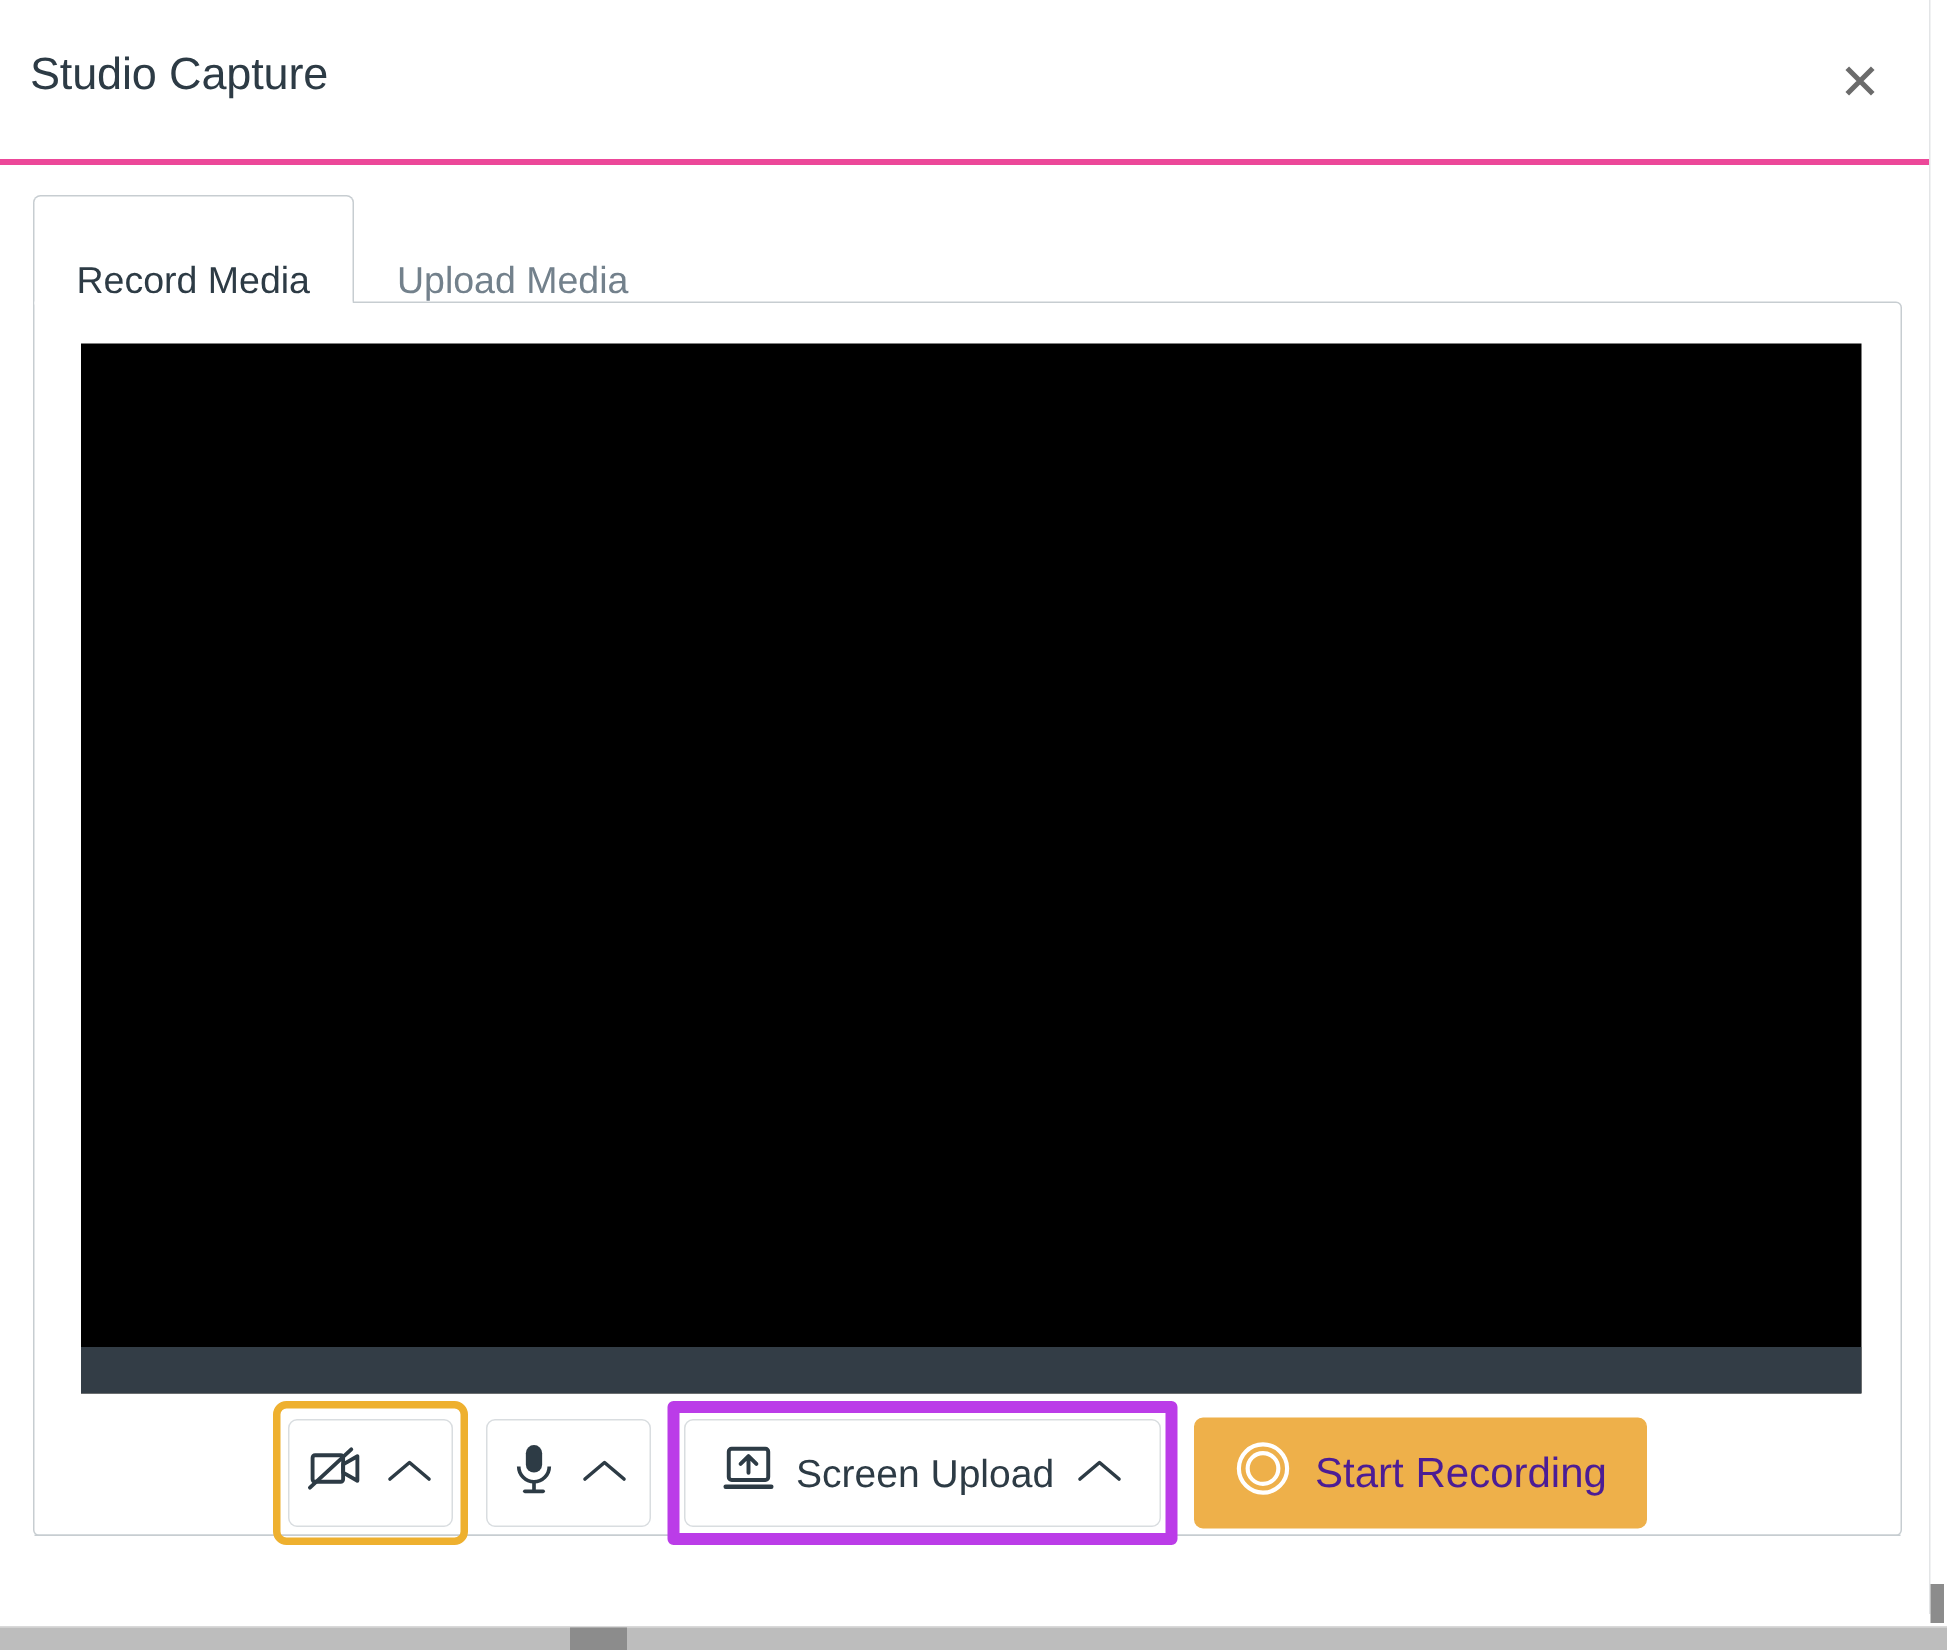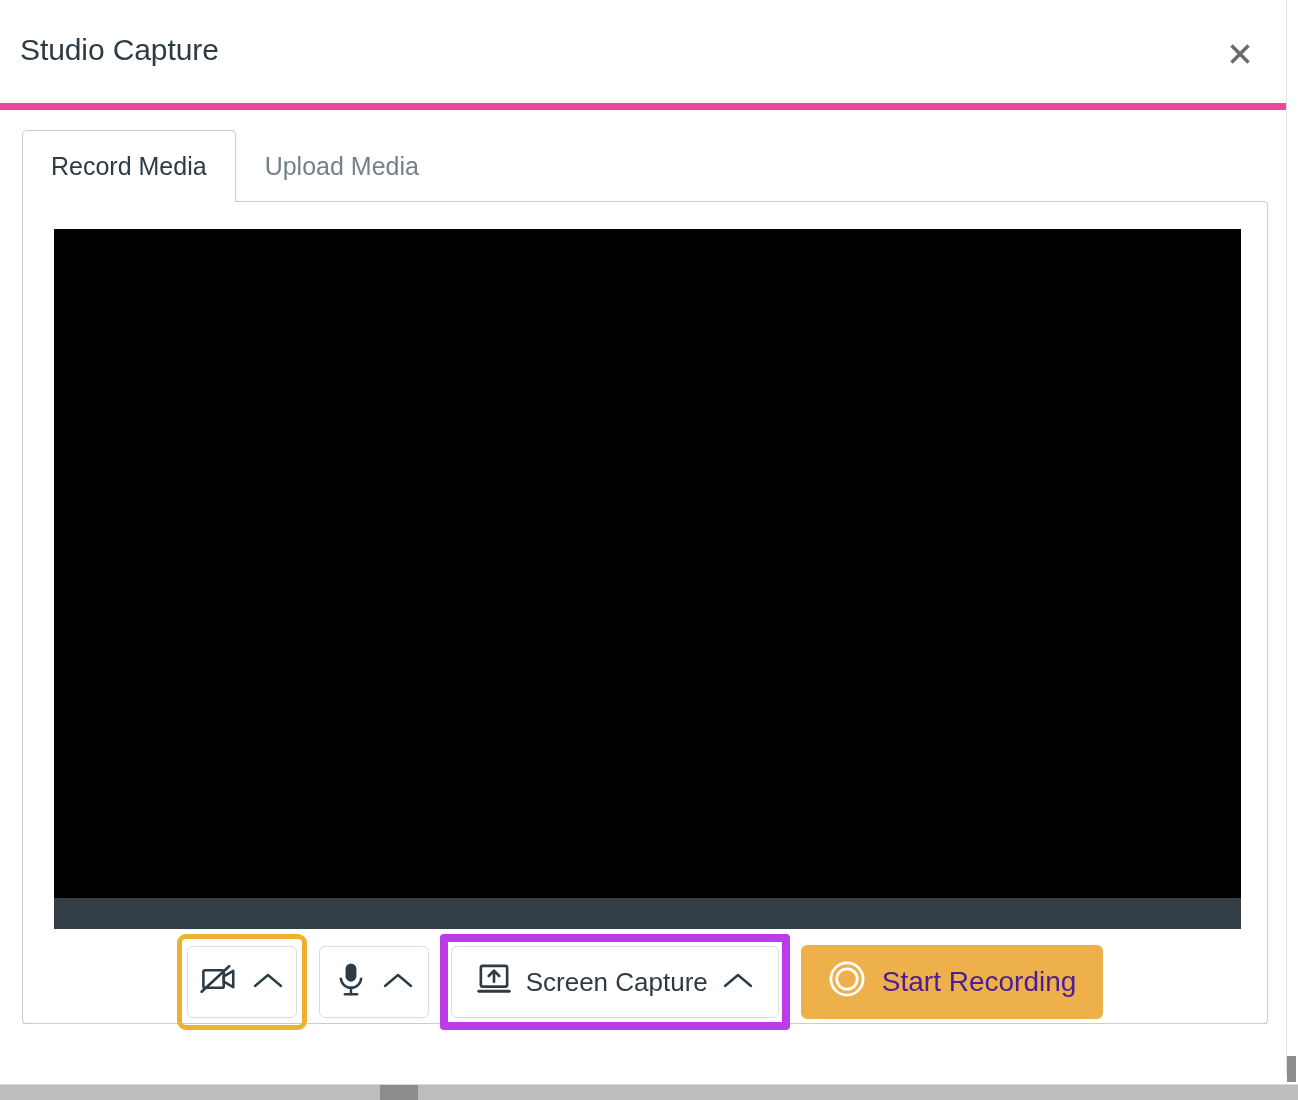--- a/index.html
+++ b/index.html
@@ -18,21 +18,21 @@
     background: #ffffff;
   }
 
   
   .modal-header {
     position: absolute;
     left: 0; top: 0;
     width: 1286px;
     height: 110px;
     background: #ffffff;
-    border-bottom: 7px solid #ec4899;
+    border-bottom: 4px solid #ec4899;
   }
   .modal-title {
     position: absolute;
     left: 20px; top: 33px;
     font-size: 30px;
     font-weight: 400;
     color: #2d3b45;
     letter-spacing: -0.1px;
     white-space: nowrap;
   }
@@ -52,21 +52,21 @@
   .tabs-row {
     position: absolute;
     left: 22px; top: 130px;
     height: 72px;
     display: flex;
     align-items: stretch;
     z-index: 3;
   }
   .tab {
     display: flex;
-    align-items: center;
+    align-items: flex-end;
     padding: 0 28px;
     font-size: 25px;
     color: #73818c;
     background: transparent;
     border: 1px solid transparent;
     border-bottom: none;
     border-top-left-radius: 5px;
     border-top-right-radius: 5px;
     cursor: pointer;
     white-space: nowrap;
@@ -304,21 +304,21 @@
       <div class="ctl-wrap">
         <div class="hl hl-purple"></div>
         <button class="ctl-btn wide">
           <span>
             <svg width="36" height="36" viewBox="0 0 26 26" aria-hidden="true">
               <rect x="3.5" y="3.5" width="19" height="15" rx="1.4" fill="none" stroke="#2d3b45" stroke-width="1.9"></rect>
               <path d="M13 15 L13 7.2 M9.2 10.8 L13 7 L16.8 10.8" fill="none" stroke="#2d3b45" stroke-width="1.9" stroke-linecap="round" stroke-linejoin="round"></path>
               <path d="M2 21.8 L24 21.8" stroke="#2d3b45" stroke-width="2.1" stroke-linecap="round"></path>
             </svg>
           </span>
-          <span class="label">Screen Capture</span>
+          <span class="label">Screen Upload</span>
           <span>
             <svg width="32" height="20" viewBox="0 0 32 20" aria-hidden="true">
               <path d="M3 15 L16 4 L29 15" fill="none" stroke="#2d3b45" stroke-width="2.4" stroke-linecap="round" stroke-linejoin="round"></path>
             </svg>
           </span>
         </button>
       </div>
 
       <button class="btn-record">
         <span>

